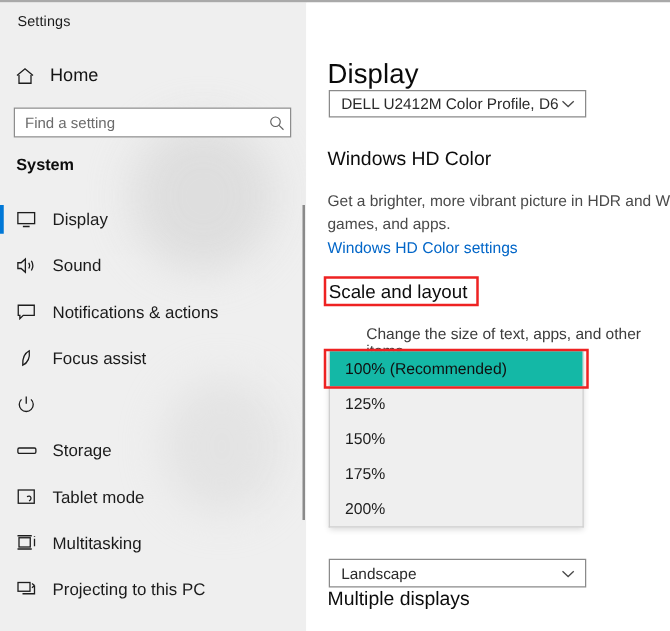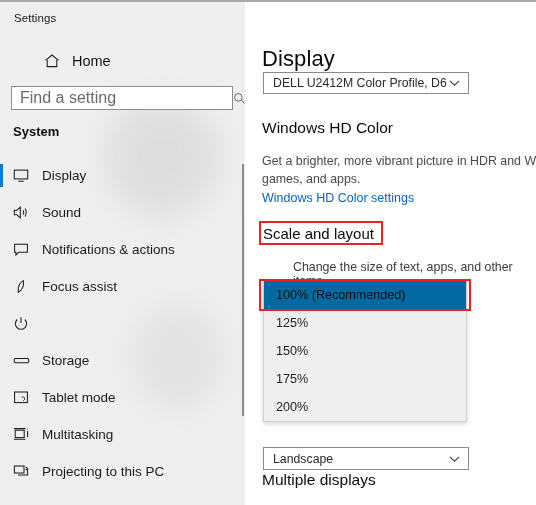--- a/index.html
+++ b/index.html
@@ -29,38 +29,38 @@
     overflow: hidden;
   }
   #titlebar-label {
     position: absolute; top: 10px; left: 14px;
     font-size: 11.5px; color: #1b1b1b;
     letter-spacing: .1px;
   }
   #home-row {
     position: absolute; top: 44px; left: 0;
     width: 233px; height: 30px;
-    display: flex; align-items: center; margin-left: 32px;
+    display: flex; align-items: center;
   }
   #home-row .ic { width: 40px; display: flex; justify-content: center; align-items: center; }
   #home-row .lb { font-size: 14.5px; color: #141414; }
 
   #search-wrap {
     position: absolute; top: 84px; left: 11px;
     width: 222px; height: 24px;
     border: 1px solid #8d8d8d;
     background: #ffffff;
     display: flex; align-items: center;
   }
   #search-input {
     border: 0; outline: 0; background: transparent;
     flex: 1; height: 100%;
     padding: 0 6px 0 8px;
     font-family: "Liberation Sans", sans-serif;
-    font-size: 16px; color: #585858;
+    font-size: 12px; color: #585858;
   }
   #search-input::placeholder { color: #6b6b6b; opacity: 1; }
   #search-icon { width: 22px; display:flex; justify-content:center; align-items:center; }
 
   #system-label {
     position: absolute; top: 122px; left: 13px;
     font-size: 13px; font-weight: bold; color: #0d0d0d;
   }
 
   
@@ -180,21 +180,21 @@
     box-shadow: 0 2px 5px rgba(0,0,0,.16);
     z-index: 5;
   }
   #scale-dropdown .opt {
     height: 28px;
     display: flex; align-items: center;
     padding-left: 12px;
     font-size: 12.6px; color: #1e1e1e;
   }
   #scale-dropdown .opt.selected {
-    background: #0369a1;
+    background: #14b8a6;
     color: #101010;
   }
   #scale-sel-box {
     position: absolute; top: 277px; left: 14px;
     width: 212px; height: 32px;
     border: 2px solid #ee2222;
     z-index: 6;
     pointer-events: none;
   }
 

